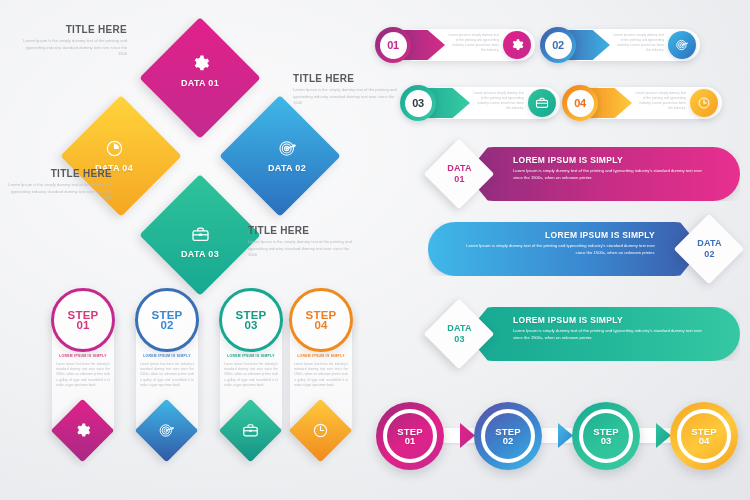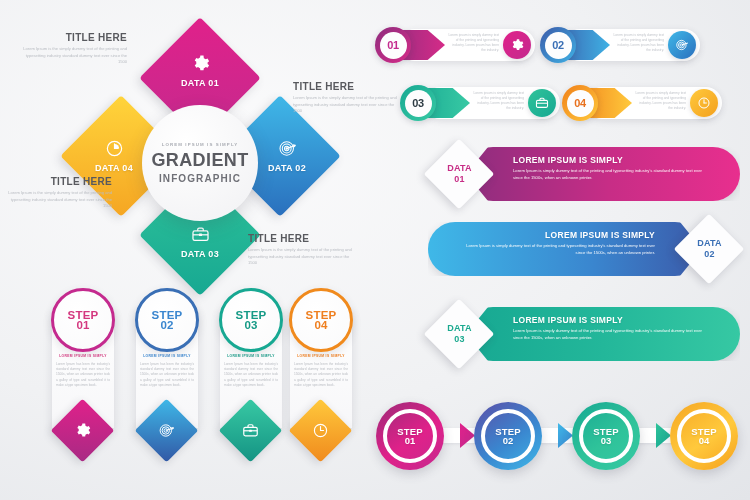--- a/index.html
+++ b/index.html
@@ -74,21 +74,21 @@
   }
   #center-circle .c-main {
     font-size: 18px; font-weight: bold; color: #5a5b61;
     letter-spacing: .4px; margin: 3px 0 2px;
   }
   #center-circle .c-main2 {
     font-size: 10px; color: #6f7077; letter-spacing: 1.1px; font-weight: bold;
   }
 
   .tblock { position: absolute; width: 104px; }
-  .tblock .ttl { display: block; margin-bottom: 3px; text-align: right; margin-top: 8px; }
+  .tblock .ttl { display: block; margin-bottom: 3px; text-align: right; }
 
   #tb-1 { left: 23px; top: 24px; }
   #tb-2 { left: 293px; top: 73px; }
   #tb-2 .ttl, #tb-2 .body-txt { text-align: left; }
   #tb-3 { left: 8px; top: 168px; }
   #tb-4 { left: 248px; top: 225px; }
   #tb-4 .ttl, #tb-4 .body-txt { text-align: left; }
 
   
   .numrow { position: absolute; width: 160px; height: 36px; }
@@ -309,25 +309,20 @@
           <svg width="19" height="19" viewBox="0 0 24 24" fill="none" stroke="currentColor" stroke-width="1.5">
             <circle cx="12" cy="12" r="9"></circle>
             <path d="M12 12V6.2 M12 12h4.4" stroke-linecap="round"></path>
             <path d="M12 12 L12 6.2 A5.8 5.8 0 0117.8 12 Z" fill="currentColor" stroke="none"></path>
           </svg>
         </span>
         <span class="quad-label">DATA 04</span>
       </div>
     </div>
 
-    <div id="center-circle">
-      <span class="c-sub">LOREM IPSUM IS SIMPLY</span>
-      <span class="c-main">GRADIENT</span>
-      <span class="c-main2">INFOGRAPHIC</span>
-    </div>
 
     <div class="tblock" id="tb-1">
       <span class="ttl">TITLE HERE</span>
       <div class="body-txt">Lorem Ipsum is the simply dummy text of the printing and typesetting industry standard dummy text ever since the 1500</div>
     </div>
     <div class="tblock" id="tb-2">
       <span class="ttl">TITLE HERE</span>
       <div class="body-txt">Lorem Ipsum is the simply dummy text of the printing and typesetting industry standard dummy text ever since the 1500</div>
     </div>
     <div class="tblock" id="tb-3">

